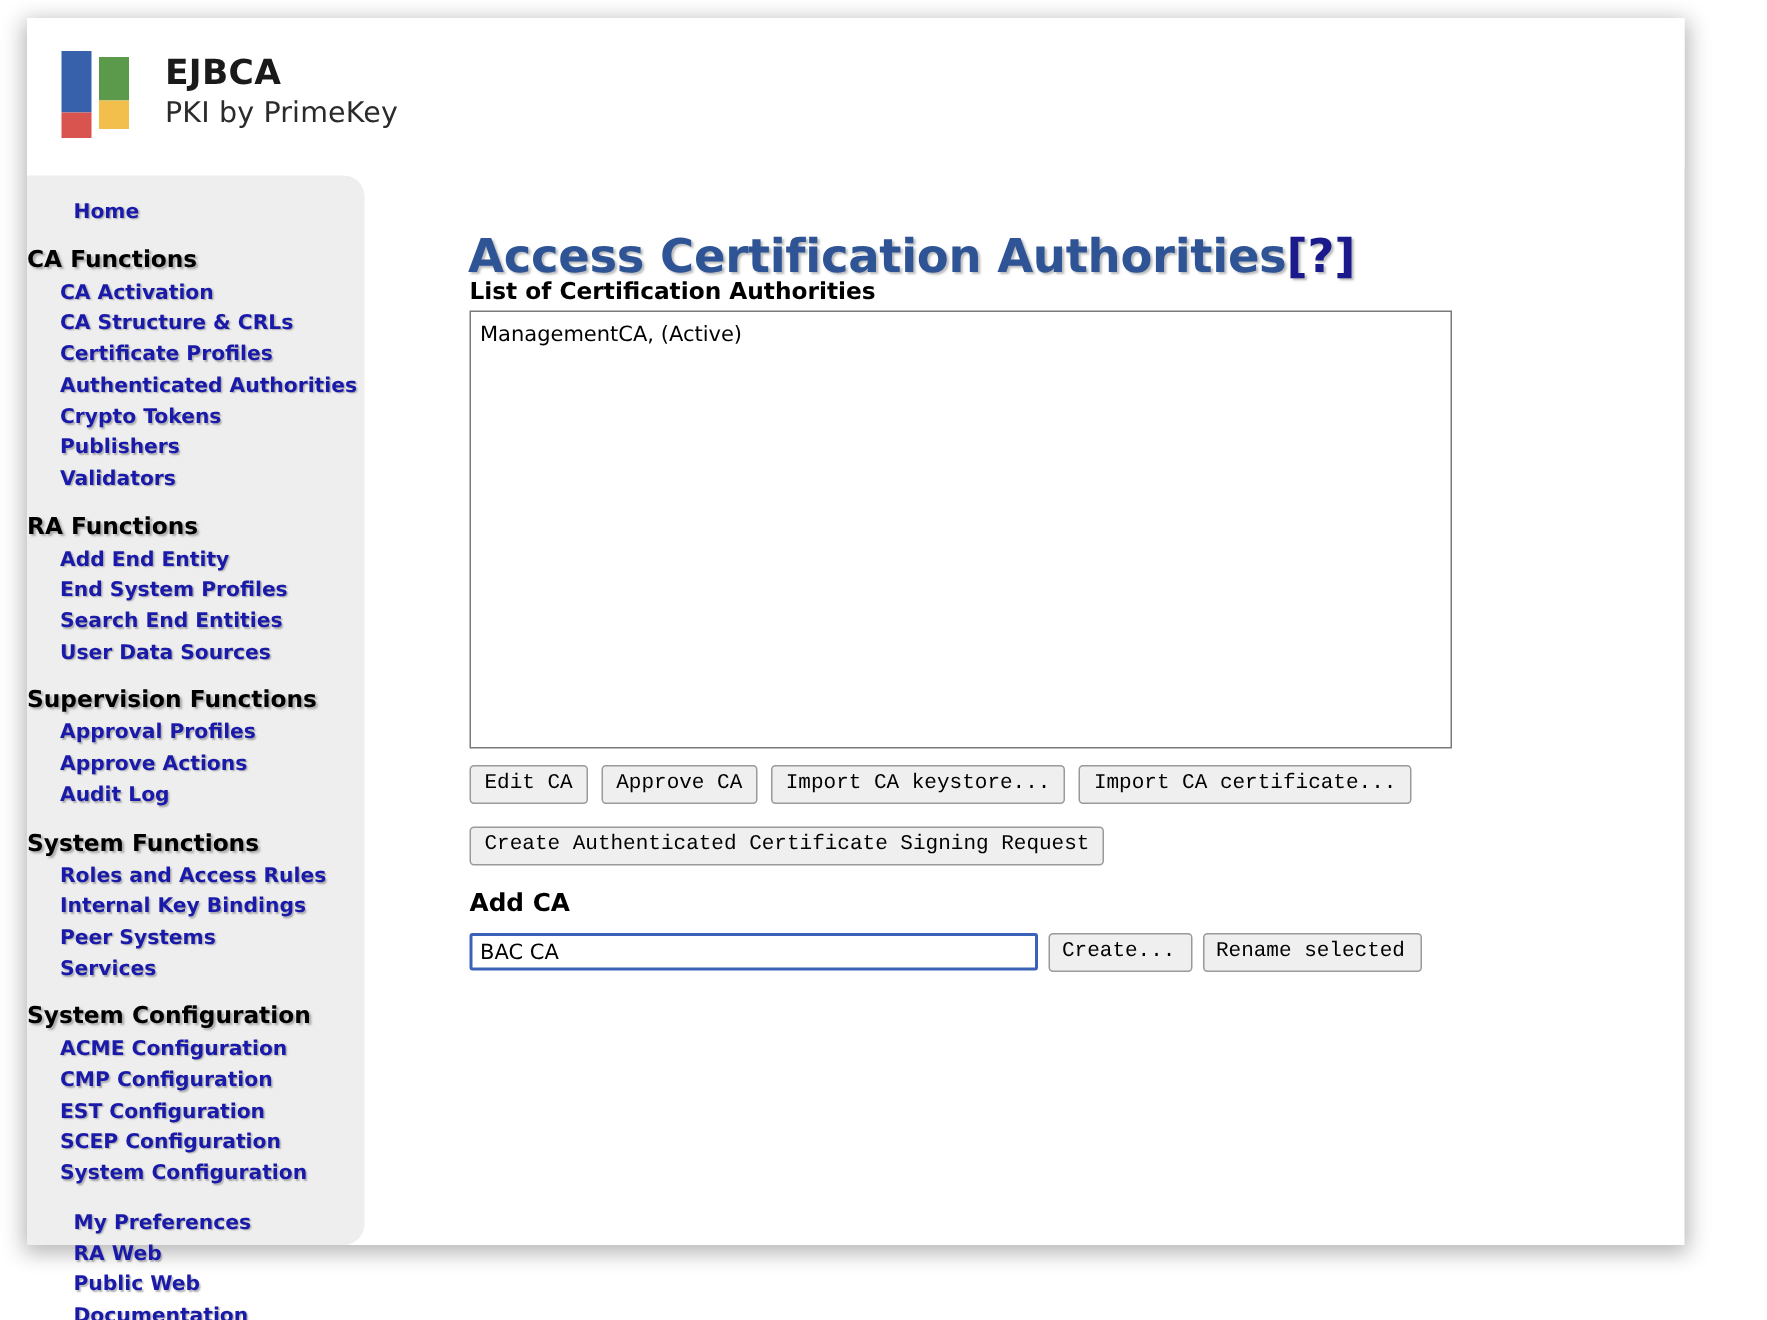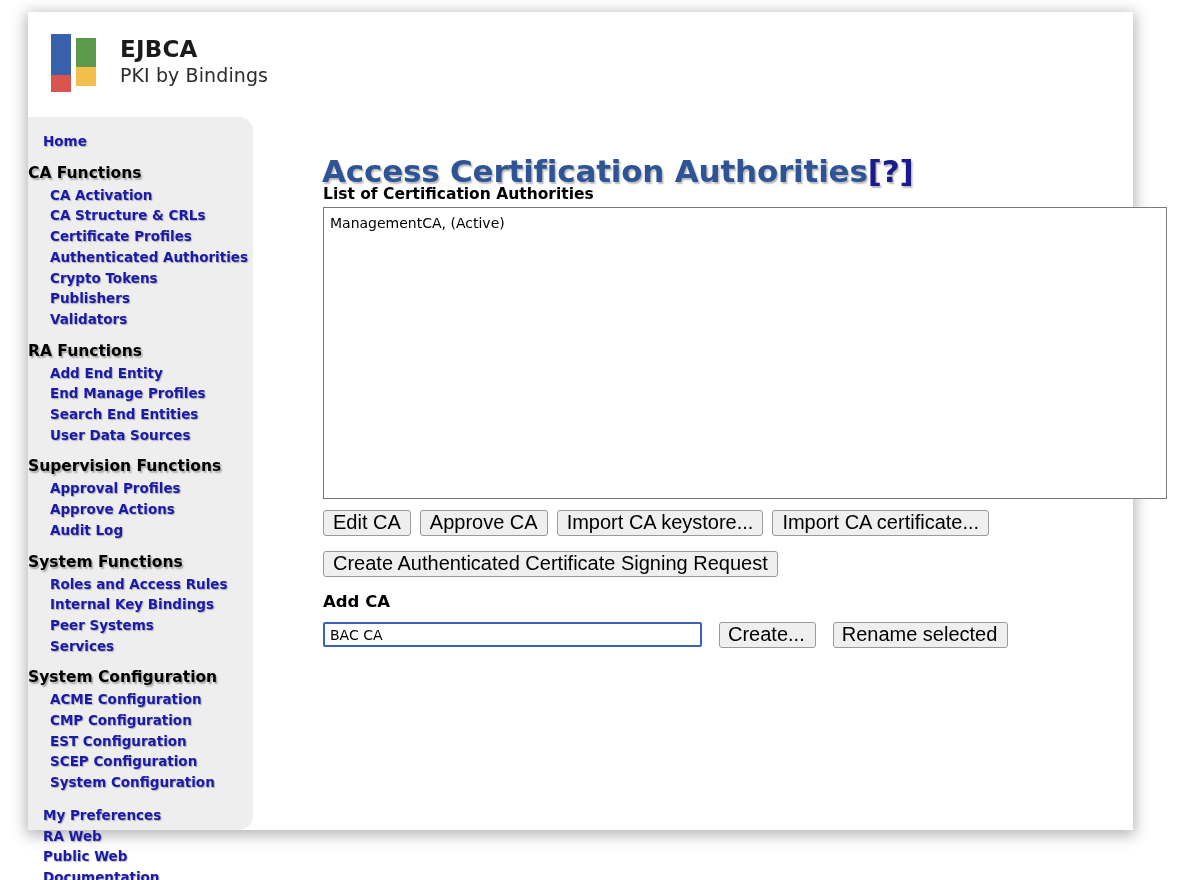--- a/index.html
+++ b/index.html
@@ -11,21 +11,21 @@
     width: 1178px;
     height: 880px;
     background: #ffffff;
     font-family: "DejaVu Sans", "Liberation Sans", sans-serif;
     overflow: hidden;
   }
 
   
   #app-card {
     position: absolute;
-    left: 28px;
+    left: 18px;
     top: 12px;
     width: 1105px;
     height: 818px;
     background: #ffffff;
     box-shadow: 0 3px 14px 2px rgba(0,0,0,0.30);
   }
 
   
   #brand-header {
     position: absolute;
@@ -82,21 +82,21 @@
     color: #1a1aaa;
     font-size: 13.5px;
     font-weight: bold;
     text-decoration: none;
     padding: 1px 0 1px 0;
     line-height: 18.7px;
     text-shadow: 1px 1px 1px rgba(120,120,120,0.55);
     cursor: pointer;
     white-space: nowrap;
   }
-  .nav-link.top-level { padding-left: 15px; }
+  .nav-link.top-level { padding-left: 31px; }
   .nav-link.sub       { padding-left: 22px; }
   .nav-group-title {
     display: block;
     color: #000000;
     font-size: 15.5px;
     font-weight: bold;
     margin-top: 11px;
     margin-bottom: 2px;
     line-height: 20px;
     text-shadow: 1.5px 1.5px 1.5px rgba(130,130,130,0.65);
@@ -133,21 +133,21 @@
     font-size: 15.5px;
     font-weight: bold;
     color: #000000;
     white-space: nowrap;
   }
 
   #ca-list {
     position: absolute;
     left: 70px;
     top: 90px;
-    width: 844px;
+    width: 655px;
     height: 292px;
     background: #ffffff;
     border: 1px solid #7a7a7a;
     overflow: auto;
     padding: 5px 0 0 0;
   }
   .ca-list-option {
     font-size: 14px;
     color: #000000;
     padding: 1px 6px 1px 6px;
@@ -155,22 +155,22 @@
     white-space: nowrap;
     cursor: pointer;
   }
 
   
   .btn {
     display: inline-block;
     background: #efefef;
     border: 1px solid #9a9a9a;
     border-radius: 3px;
-    font-family: Liberation Sans, sans-serif;
-    font-size: 20px;
+    font-family: Liberation Mono, monospace;
+    font-size: 14px;
     color: #000000;
     padding: 3px 9px 4px 9px;
     line-height: 17px;
     cursor: pointer;
     white-space: nowrap;
   }
   #button-row-primary {
     position: absolute;
     left: 70px;
     top: 393px;
@@ -190,21 +190,21 @@
     font-size: 16.5px;
     font-weight: bold;
     color: #000000;
   }
   #add-ca-row {
     position: absolute;
     left: 70px;
     top: 505px;
     display: flex;
     align-items: stretch;
-    gap: 17px;
+    gap: 7px;
   }
   #ca-name-input {
     width: 379px;
     height: 25px;
     border: 2px solid #3a62b8;
     border-radius: 2px;
     background: #ffffff;
     font-family: "DejaVu Sans", "Liberation Sans", sans-serif;
     font-size: 14px;
     color: #000000;
@@ -224,39 +224,39 @@
         <div class="logo-seg" style="top:0; height:70%; background:#3762ab;"></div>
         <div class="logo-seg" style="top:70%; height:30%; background:#d9534f;"></div>
       </div>
       <div class="logo-col right">
         <div class="logo-seg" style="top:0; height:60%; background:#5a9a4a;"></div>
         <div class="logo-seg" style="top:60%; height:40%; background:#f2bf4d;"></div>
       </div>
     </div>
     <div id="brand-text">
       <div id="brand-title">EJBCA</div>
-      <div id="brand-subtitle">PKI by Bindings</div>
+      <div id="brand-subtitle">PKI by PrimeKey</div>
     </div>
   </div>
 
   <nav id="sidebar">
     <a class="nav-link top-level" href="#">Home</a>
 
     <div class="nav-group-title">CA Functions</div>
     <a class="nav-link sub" href="#">CA Activation</a>
     <a class="nav-link sub" href="#">CA Structure &amp; CRLs</a>
     <a class="nav-link sub" href="#">Certificate Profiles</a>
     <a class="nav-link sub" href="#">Authenticated Authorities</a>
     <a class="nav-link sub" href="#">Crypto Tokens</a>
     <a class="nav-link sub" href="#">Publishers</a>
     <a class="nav-link sub" href="#">Validators</a>
 
     <div class="nav-group-title">RA Functions</div>
     <a class="nav-link sub" href="#">Add End Entity</a>
-    <a class="nav-link sub" href="#">End Manage Profiles</a>
+    <a class="nav-link sub" href="#">End System Profiles</a>
     <a class="nav-link sub" href="#">Search End Entities</a>
     <a class="nav-link sub" href="#">User Data Sources</a>
 
     <div class="nav-group-title">Supervision Functions</div>
     <a class="nav-link sub" href="#">Approval Profiles</a>
     <a class="nav-link sub" href="#">Approve Actions</a>
     <a class="nav-link sub" href="#">Audit Log</a>
 
     <div class="nav-group-title">System Functions</div>
     <a class="nav-link sub" href="#">Roles and Access Rules</a>

